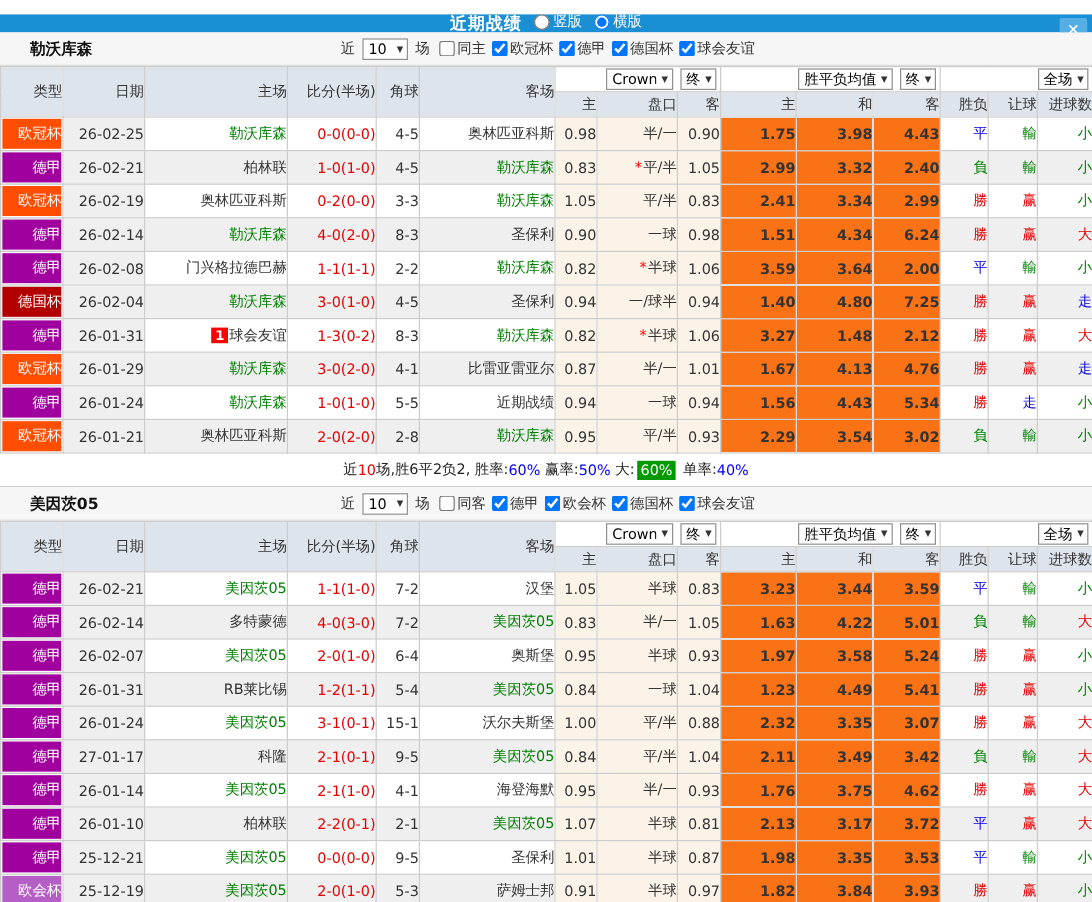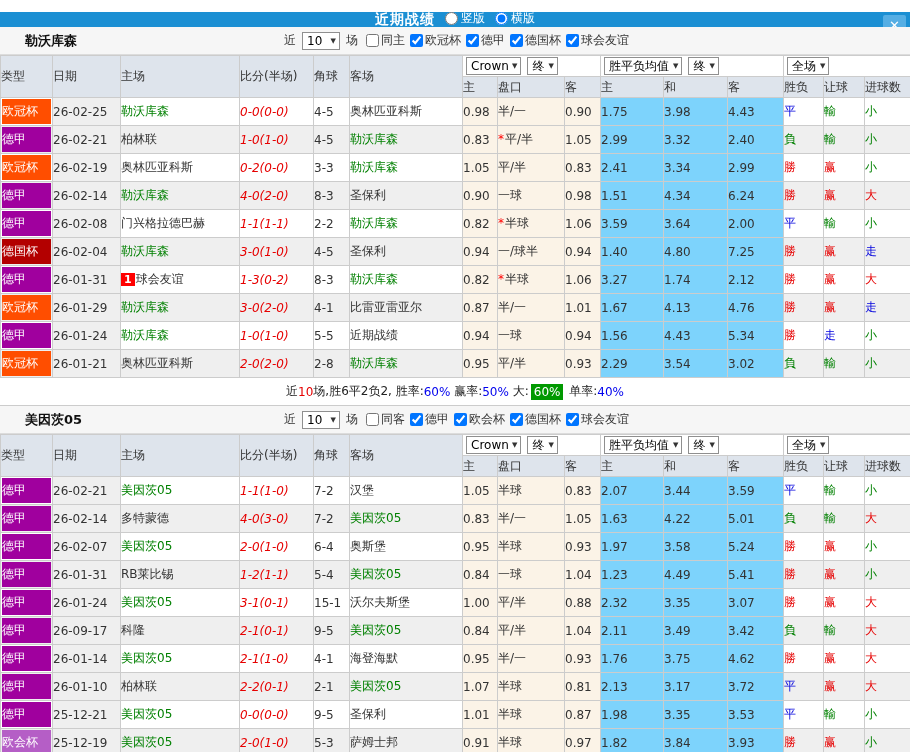--- a/index.html
+++ b/index.html
@@ -18,34 +18,34 @@
   .filters .txt{margin:0 3px;}
   .filters label{display:inline-flex;align-items:center;margin-left:5px;cursor:pointer;}
   .filters input{width:13px;height:13px;margin:0 2px 0 0;}
   
   .sel{display:inline-flex;align-items:center;border:1px solid #8f8f8f;background:#fff;height:18px;padding:0 3px 0 4px;font-size:12px;color:#000;cursor:pointer;white-space:nowrap;}
   .sel::after{content:"▼";font-size:7px;margin-left:4px;color:#333;}
   .sel .lbl{overflow:hidden;display:inline-block;}
   .sel-crown .lbl{max-width:37px;}
   .sel-count{min-width:38px;justify-content:space-between;margin:0 3px;}
   
-  table{border-collapse:collapse;table-layout:fixed;width:910px;font-size:12px;color:#333;text-align:left;}
+  table{border-collapse:collapse;table-layout:fixed;width:910px;font-size:12px;color:#333;text-align:right;}
   th,td{border:1px solid #ccc;padding:0;overflow:hidden;white-space:nowrap;}
   thead th{background:#dee4ec;font-weight:normal;color:#333;height:21px;font-size:12px;}
   thead td.ddcell{background:#fff;height:21px;}
   .ddcell .sel{margin:0 3px;}
   tbody td{height:28px;}
   tr.stripe td{background:#efefef;}
   tbody tr td.c-date{background:#efefef;}
   tbody tr td.c-beige{background:#fbf3e7;}
-  tbody tr td.c-blue{background:#7dd3fc;}
+  tbody tr td.c-blue{background:#f97316;font-weight:bold;}
   td.c-type{padding:1px;}
   .badge{height:100%;min-height:24px;line-height:25px;color:#fff;font-size:12px;}
   .subject{color:#008000;}
-  td.c-score{color:#e60000;font-style:italic;}
+  td.c-score{color:#e60000;}
   .star{color:#ff0000;font-style:normal;margin-right:1px;}
   .numbadge{background:#f00;color:#fff;font-size:11px;padding:0 3px;margin-right:1px;font-weight:bold;}
   .t-red{color:#e60000;}
   .t-blue{color:#0000dd;}
   .t-green{color:#008000;}
   
   .summary{height:28px;border-bottom:1px solid #ccc;display:flex;align-items:center;justify-content:center;font-size:12px;}
   .summary span{white-space:pre;}
   .sk{color:#222;}
   .sr{color:#e60000;}
@@ -277,21 +277,21 @@
         </td>
         <td class="c-date">26-01-31</td>
         <td><span class="numbadge">1</span><span>球会友谊</span></td>
         <td class="c-score">1-3(0-2)</td>
         <td>8-3</td>
         <td><span class="subject">勒沃库森</span></td>
         <td class="c-beige">0.82</td>
         <td class="c-beige"><i class="star">*</i>半球</td>
         <td class="c-beige">1.06</td>
         <td class="c-blue">3.27</td>
-        <td class="c-blue">1.74</td>
+        <td class="c-blue">1.48</td>
         <td class="c-blue">2.12</td>
         <td class="t-red">勝</td>
         <td class="t-red">赢</td>
         <td class="t-red">大</td>
       </tr>
       <tr class="stripe">
         <td class="c-type">
           <div class="badge" style="background: rgb(255, 78, 0);">欧冠杯</div>
         </td>
         <td class="c-date">26-01-29</td>
@@ -458,21 +458,21 @@
           <div class="badge" style="background: rgb(160, 0, 158);">德甲</div>
         </td>
         <td class="c-date">26-02-21</td>
         <td><span class="subject">美因茨05</span></td>
         <td class="c-score">1-1(1-0)</td>
         <td>7-2</td>
         <td><span>汉堡</span></td>
         <td class="c-beige">1.05</td>
         <td class="c-beige">半球</td>
         <td class="c-beige">0.83</td>
-        <td class="c-blue">2.07</td>
+        <td class="c-blue">3.23</td>
         <td class="c-blue">3.44</td>
         <td class="c-blue">3.59</td>
         <td class="t-blue">平</td>
         <td class="t-green">輸</td>
         <td class="t-green">小</td>
       </tr>
       <tr class="stripe">
         <td class="c-type">
           <div class="badge" style="background: rgb(160, 0, 158);">德甲</div>
         </td>
@@ -545,21 +545,21 @@
         <td class="c-blue">3.35</td>
         <td class="c-blue">3.07</td>
         <td class="t-red">勝</td>
         <td class="t-red">赢</td>
         <td class="t-red">大</td>
       </tr>
       <tr class="stripe">
         <td class="c-type">
           <div class="badge" style="background: rgb(160, 0, 158);">德甲</div>
         </td>
-        <td class="c-date">26-09-17</td>
+        <td class="c-date">27-01-17</td>
         <td><span>科隆</span></td>
         <td class="c-score">2-1(0-1)</td>
         <td>9-5</td>
         <td><span class="subject">美因茨05</span></td>
         <td class="c-beige">0.84</td>
         <td class="c-beige">平/半</td>
         <td class="c-beige">1.04</td>
         <td class="c-blue">2.11</td>
         <td class="c-blue">3.49</td>
         <td class="c-blue">3.42</td>

